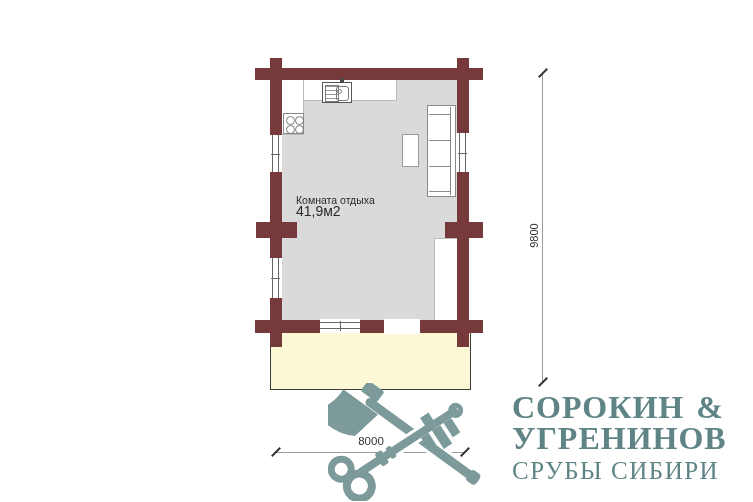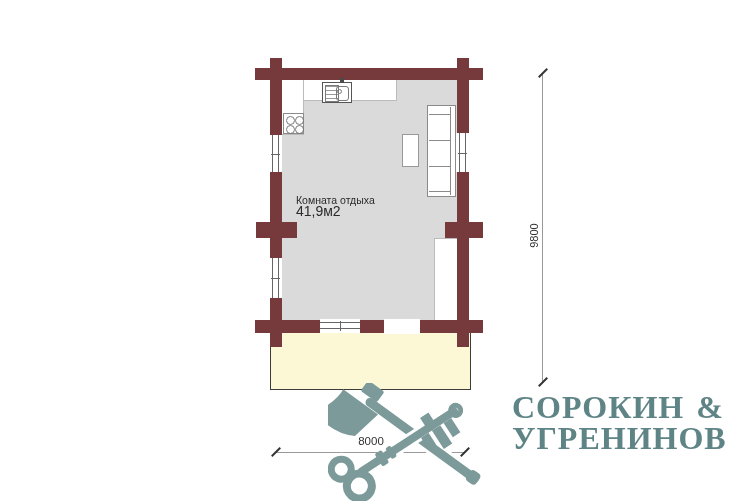--- a/index.html
+++ b/index.html
@@ -148,15 +148,16 @@
       <circle cx="126" cy="0" r="5" fill="none" stroke="var(--logo-mark)" stroke-width="5"></circle>
     </g>
   </svg>
 
   <div id="logo-text">
     <div class="logo-big" id="logo-line1">
       <span>СОРОКИН</span>
       <span>&amp;</span>
     </div>
     <div class="logo-big">УГРЕНИНОВ</div>
+    <div id="logo-line3">СРУБЫ СИБИРИ</div>
   </div>
 
 </div>
 
 </body></html>

